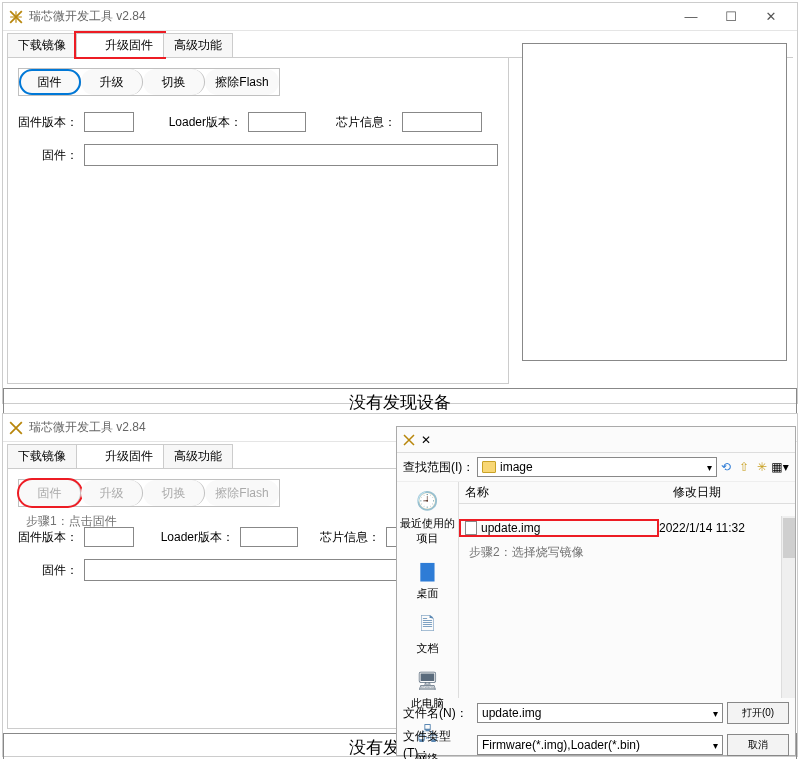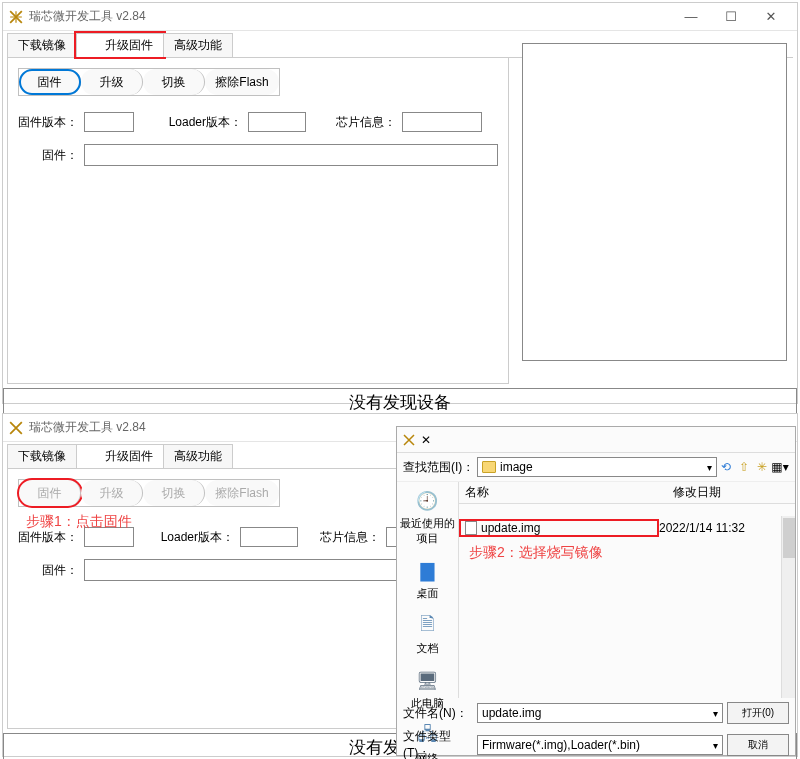--- a/index.html
+++ b/index.html
@@ -71,21 +71,21 @@
 .od-file.selbox .fname { outline: 2px solid #ed1c24; padding-right: 6px; width: 196px; }
 .scrollbar { position: absolute; right: 0; top: 0; bottom: 0; width: 14px; background: #efefef; border-left: 1px solid #ddd; }
 .sthumb { width: 12px; margin: 2px auto; background: #cfcfcf; height: 40px; }
 
 .od-bottom { padding: 4px 6px; }
 .od-brow { display: flex; align-items: center; margin-bottom: 4px; gap: 4px; }
 .od-brow .blab { width: 70px; font-size: 12px; }
 .od-brow .od-sel { flex: 1; }
 .od-btn { width: 62px; height: 22px; border: 1px solid #888; background: #f3f3f3; display: flex; align-items: center; justify-content: center; font-size: 10px; }
 
-.redtext { color: #ef4444; font-size: 14px; position: absolute; }
+.redtext { color: #737373; font-size: 12px; position: absolute; }
 
 .folder-icon { width: 14px; height: 12px; background: #f8d775; border: 1px solid #c9a227; border-radius: 1px; display: inline-block; }
 .file-icon { width: 12px; height: 14px; background: #fff; border: 1px solid #888; display: inline-block; }
 
 
 .xicon { width: 12px; height: 12px; }
 </style>
 </head>
 <body>
 

